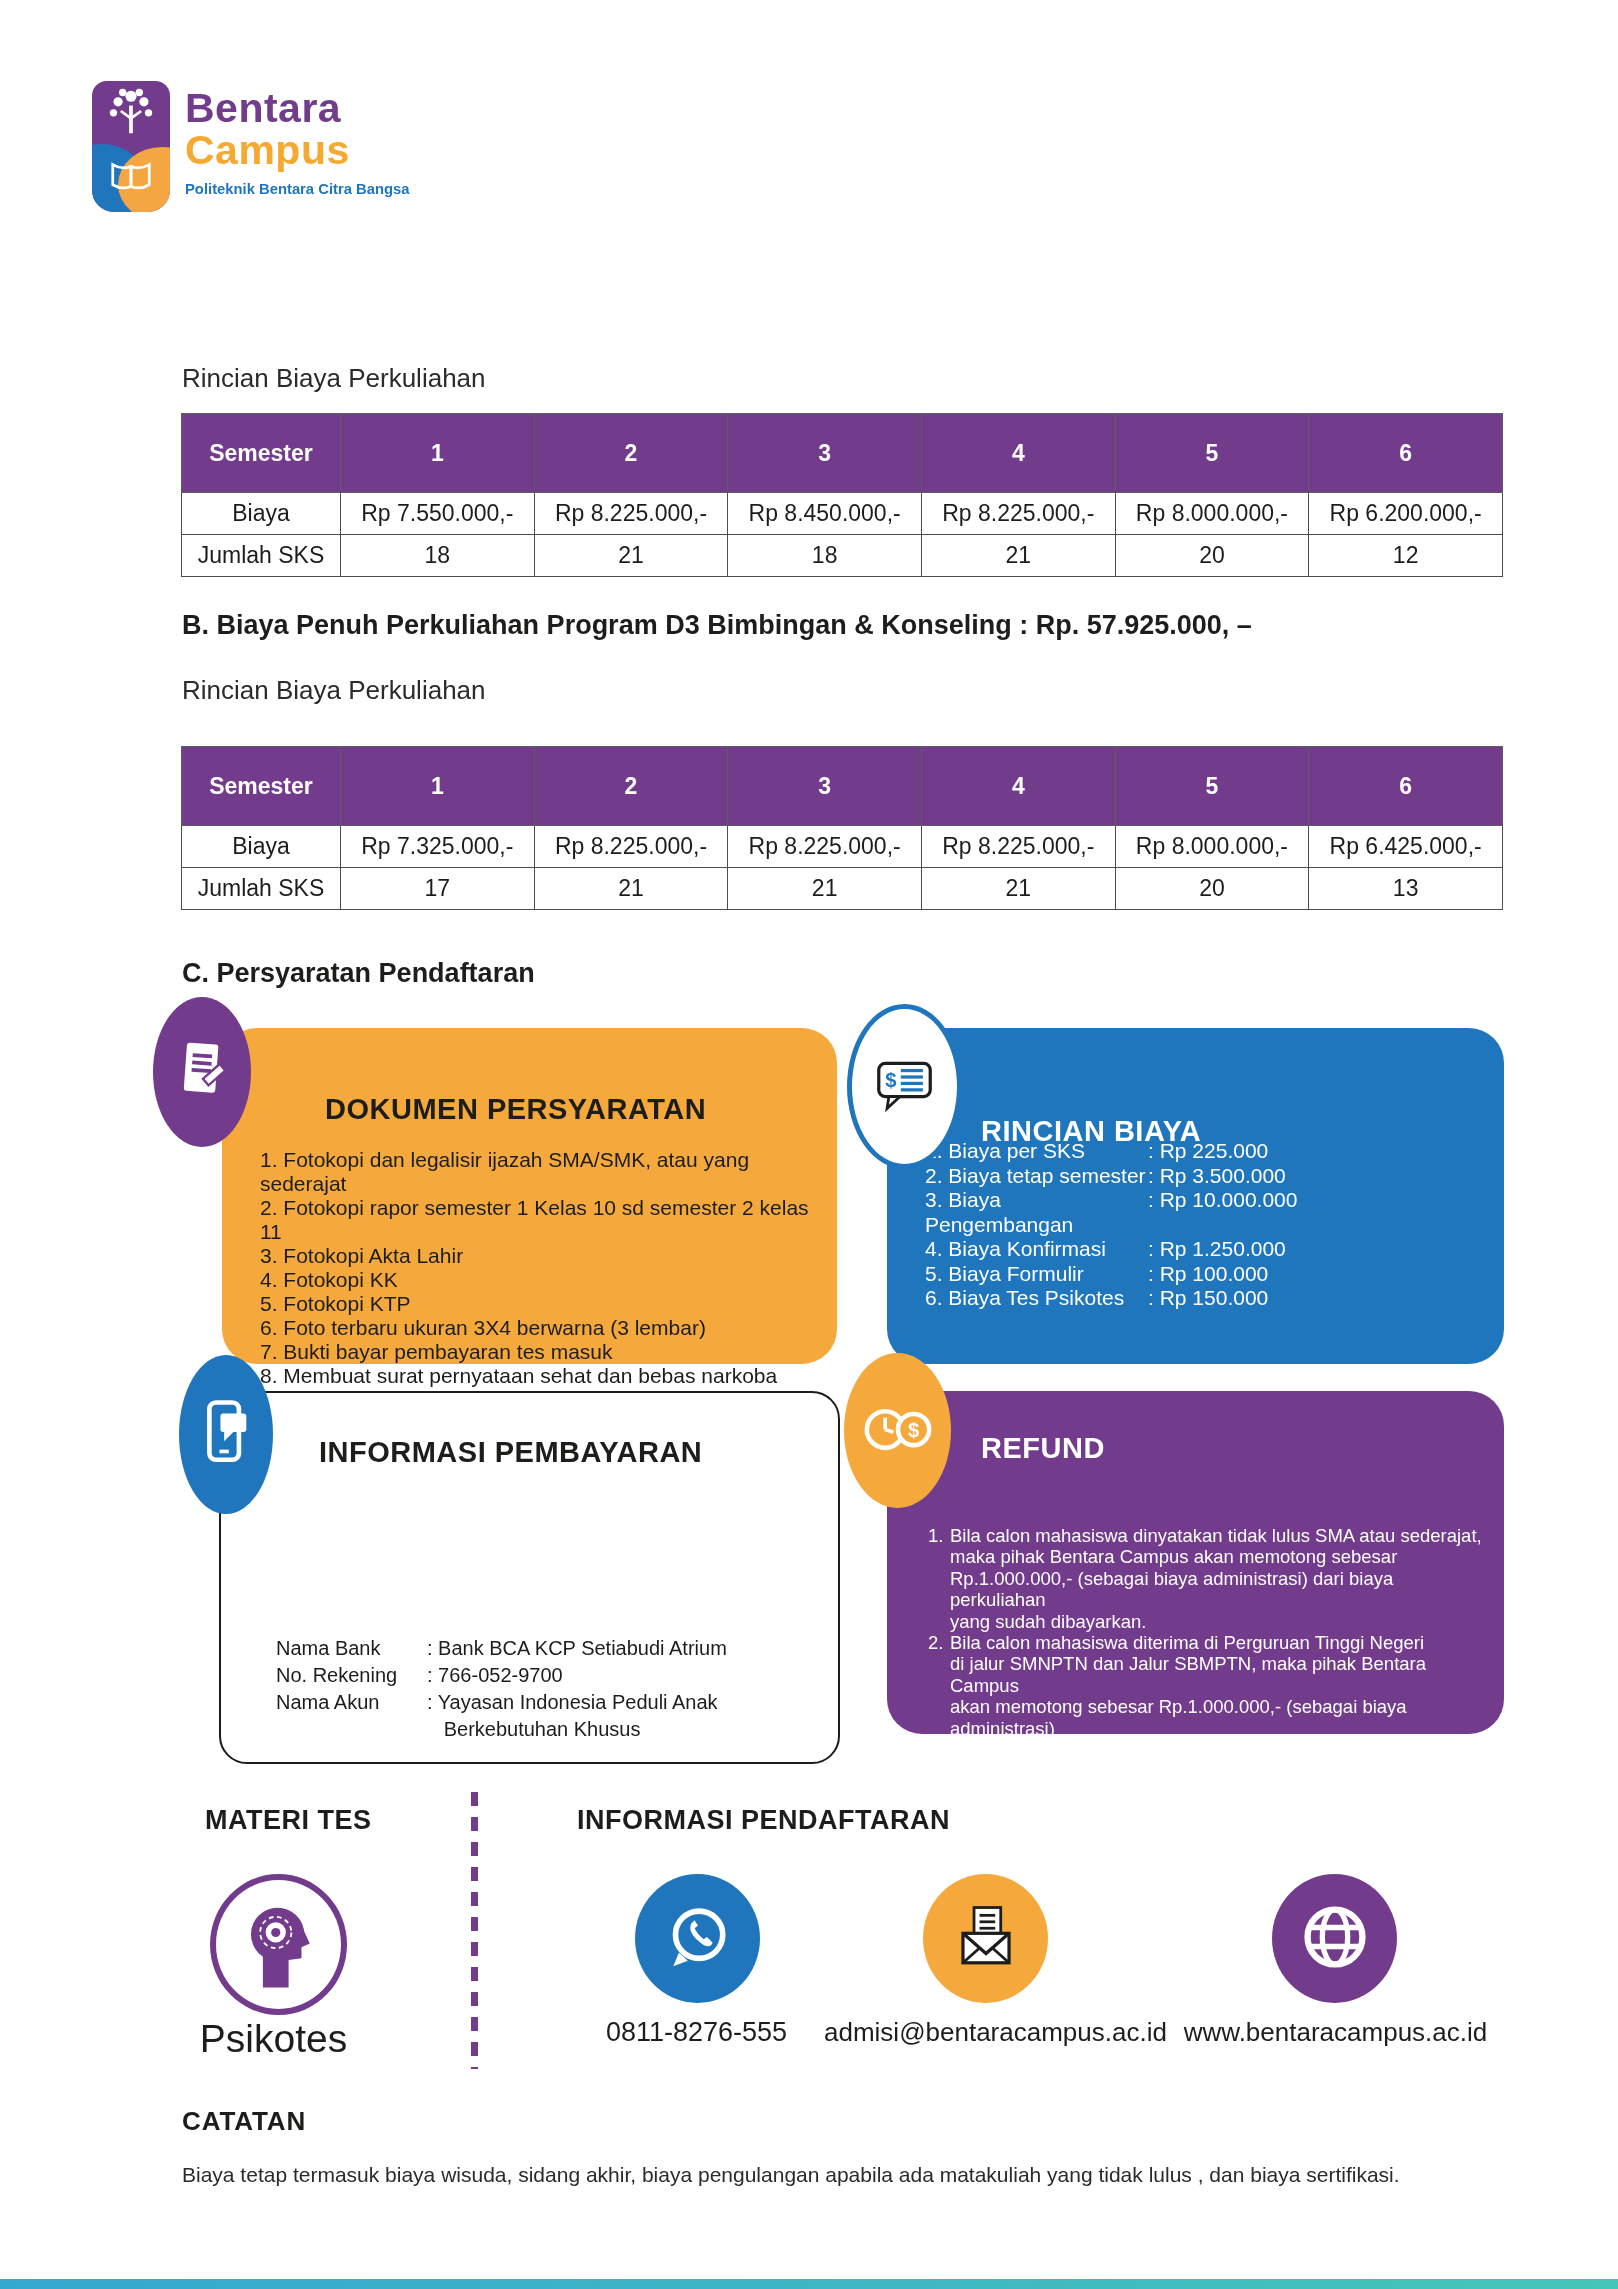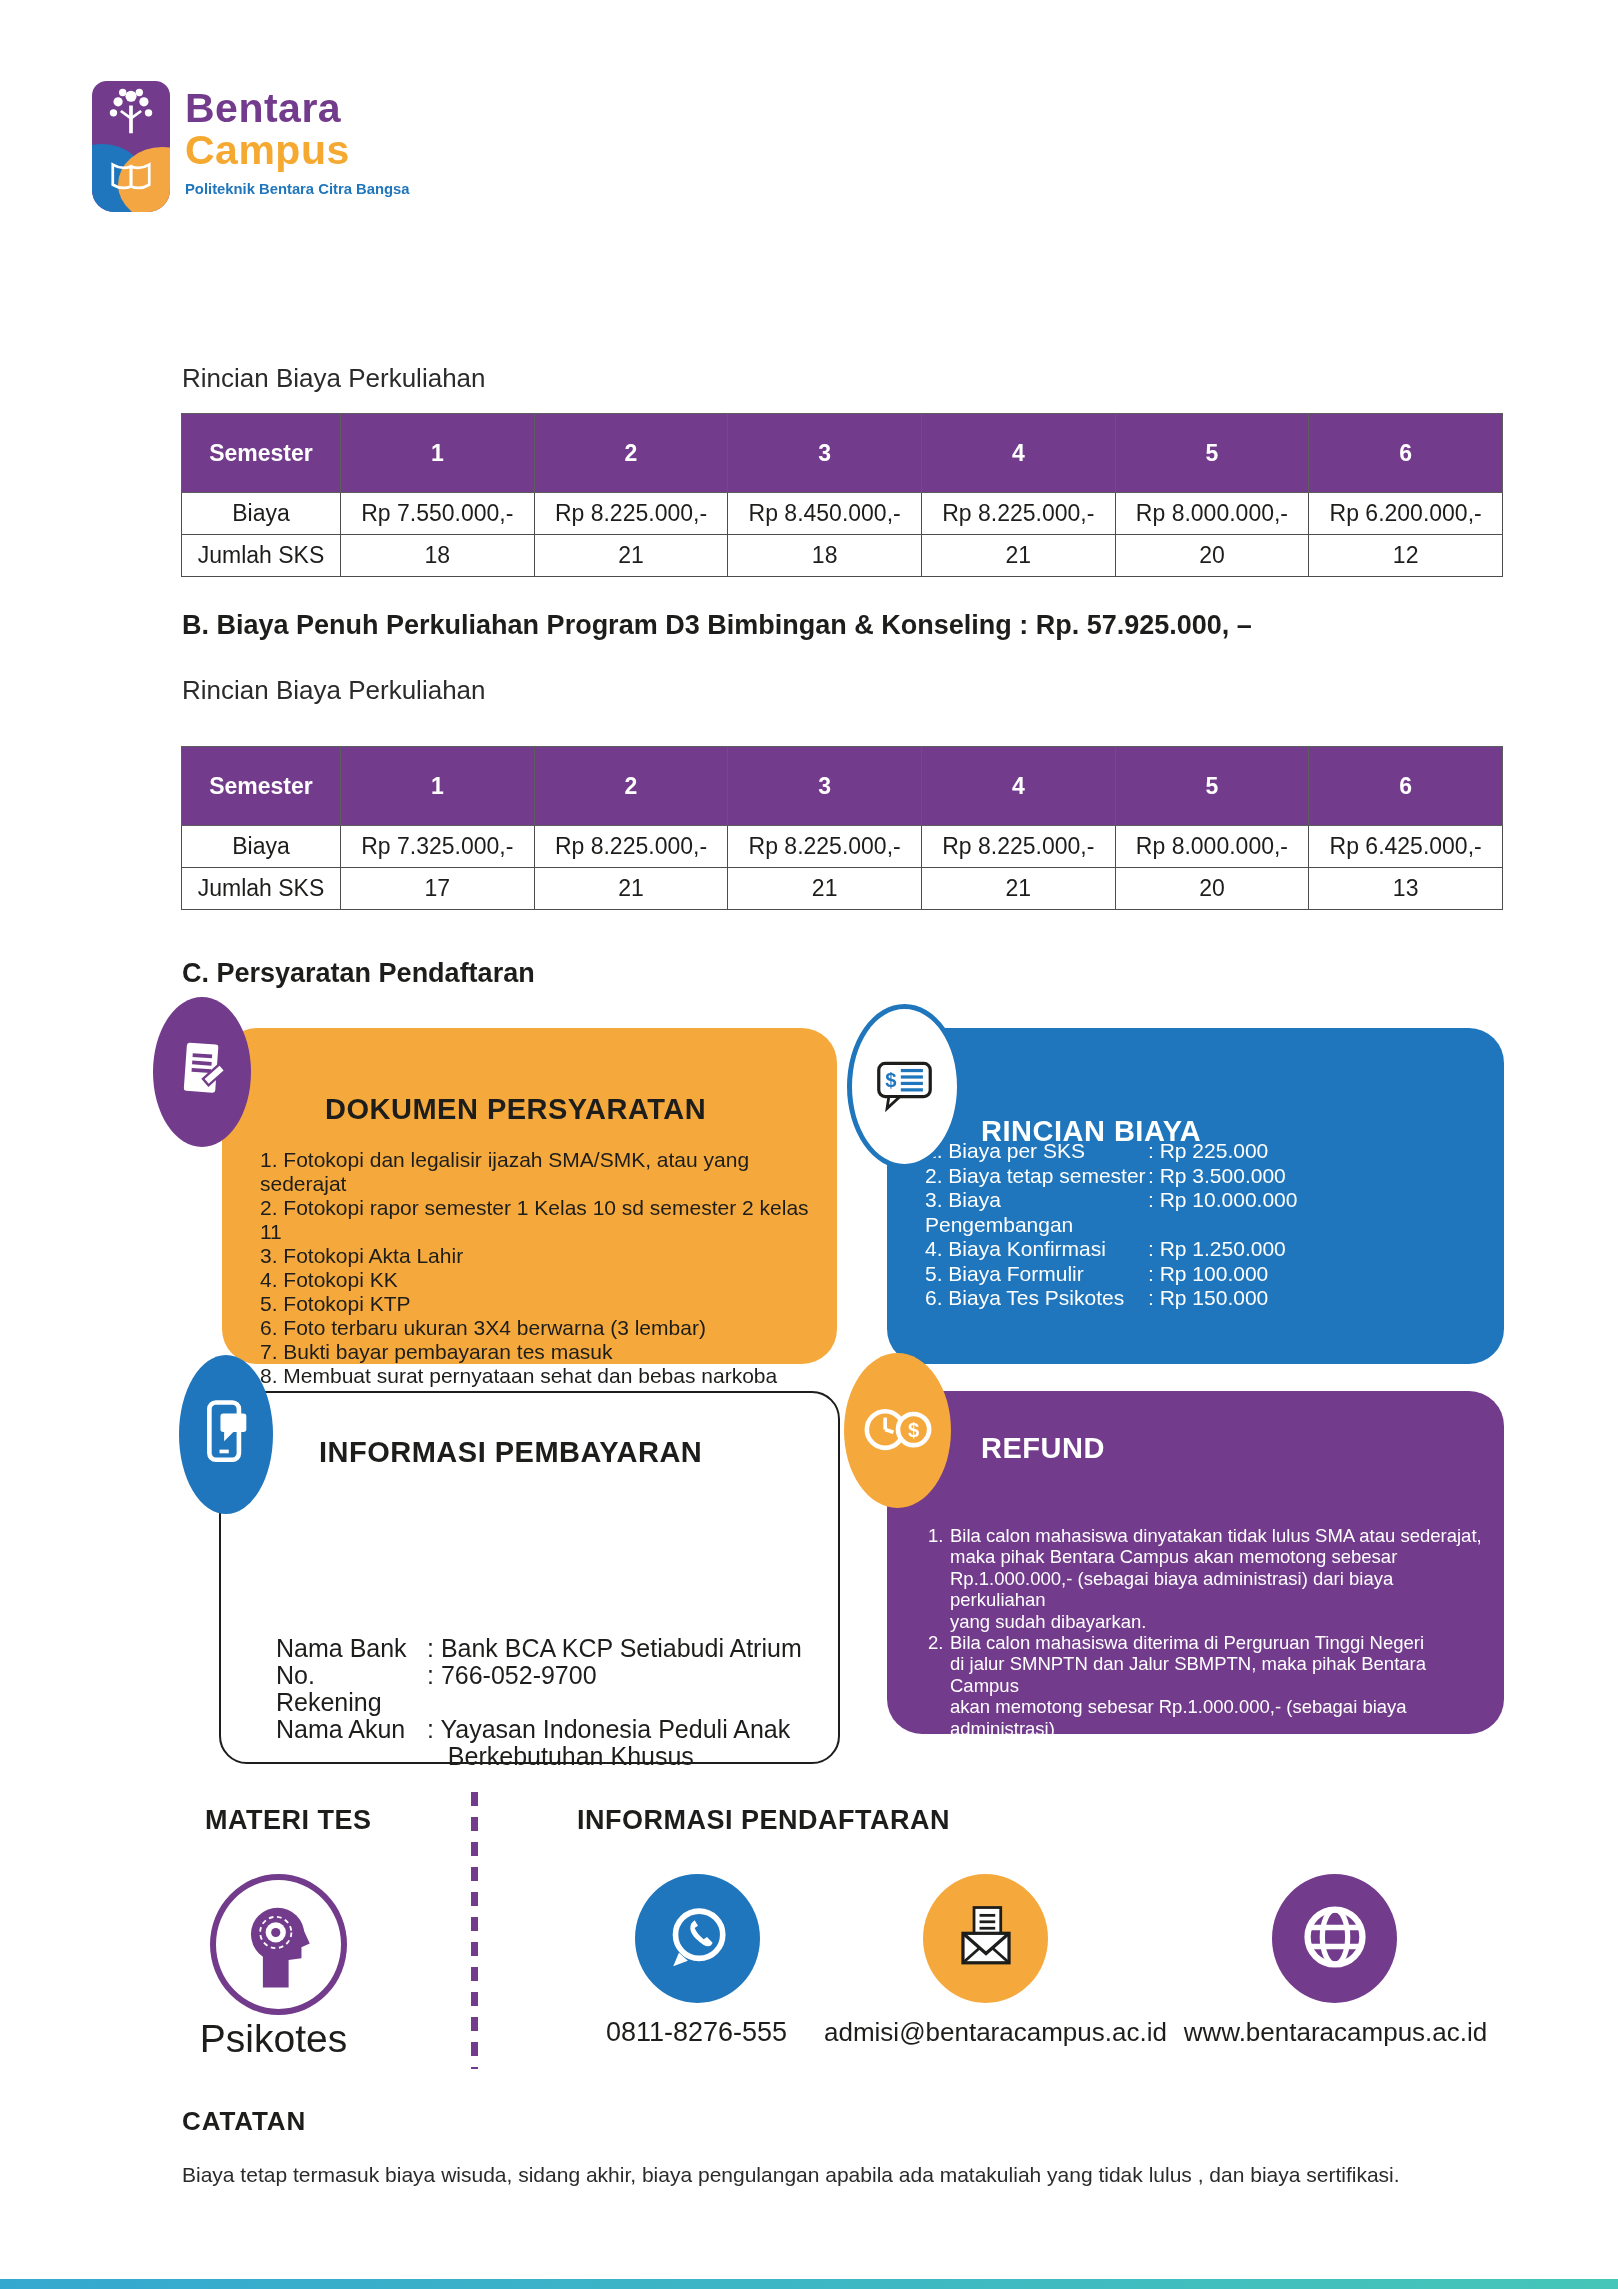--- a/index.html
+++ b/index.html
@@ -48,21 +48,21 @@
   .el-doc{left:153px;top:997px;width:98px;height:150px;background:#733B8C;}
   .el-money{left:847px;top:1004px;width:105px;height:155px;background:#ffffff;border:5.5px solid #1F76BC;}
   .el-phone{left:179px;top:1355px;width:94px;height:159px;background:#1F76BC;}
   .el-refund{left:844px;top:1353px;width:107px;height:155px;background:#F5A93C;}
 
   .olist{list-style:none;margin:0;padding:0;}
   .dok-list{left:260px;top:1148px;width:554px;font-size:21px;line-height:24px;color:#1d1d1b;}
   .fee-list{left:925px;top:1139px;width:554px;font-size:21px;line-height:24.5px;color:#ffffff;}
   .fee-list li{display:flex;}
   .fee-list .lbl{width:223px;flex:0 0 auto;}
-  .pay-rows{left:276px;top:1635px;font-size:25px;line-height:27px;color:#1d1d1b;}
+  .pay-rows{left:276px;top:1635px;font-size:20px;line-height:27px;color:#1d1d1b;}
   .pay-rows .row{display:flex;}
   .pay-rows .lbl{width:151px;flex:0 0 auto;}
   .pay-rows .val{white-space:pre-wrap;}
   .refund-list{left:928px;top:1525px;width:554px;font-size:18.5px;line-height:21.4px;color:#ffffff;}
   .refund-list li{display:flex;margin:0;}
   .refund-list .num{width:22px;flex:0 0 auto;}
   .refund-list .txt{white-space:pre-wrap;}
 
   
   .foot-head{font-size:27px;font-weight:bold;color:#1d1d1b;letter-spacing:0.5px;}

